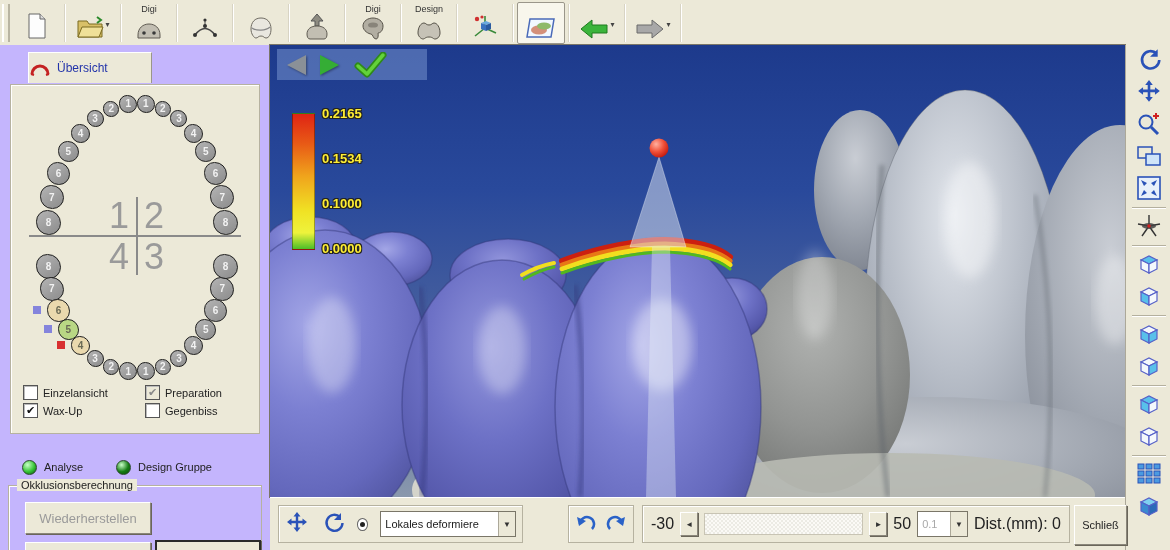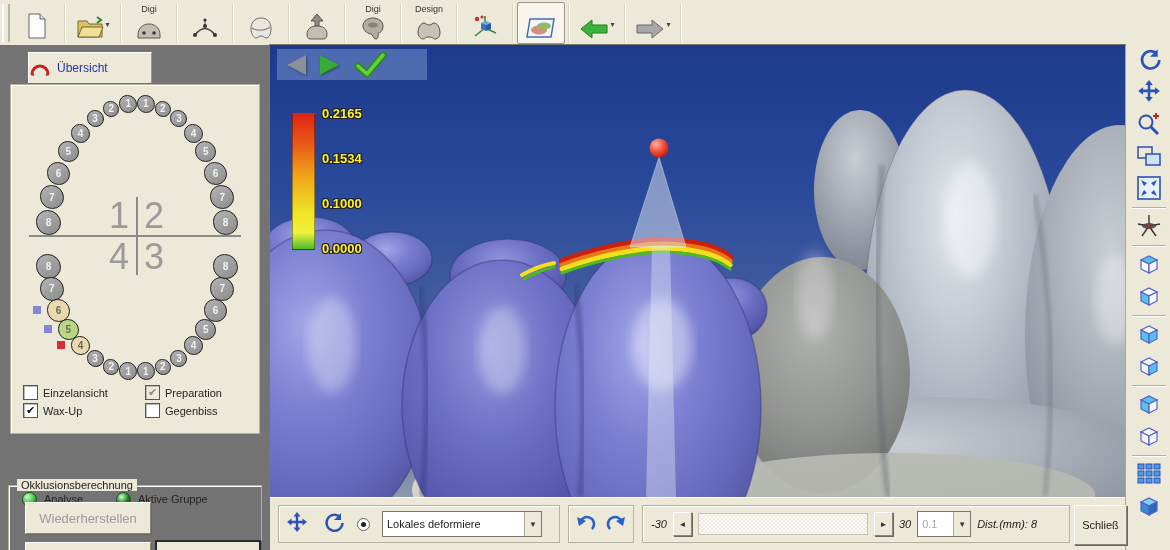--- a/index.html
+++ b/index.html
@@ -13,39 +13,39 @@
   .grip{width:4px;height:38px;margin:0 3px 0 2px;border-left:2px solid #fff;border-right:2px solid #b8b4a2;}
   .tbtn{width:46px;height:40px;display:flex;align-items:flex-end;justify-content:center;
     position:relative;border:1px solid transparent;border-radius:2px;}
   .tbtn svg{display:block;margin:0 auto 2px auto;}
   .tbtn.active{background:#f8f6ec;border:1px solid #9a968a;}
   .tbtn .lbl{position:absolute;top:1px;left:0;width:100%;text-align:center;font-size:9px;color:#333;}
   .tbtn .dd{font-size:8px;color:#444;margin:0 0 14px 1px;}
   .tsep{width:0;height:38px;border-left:1px solid #d8d4c4;border-right:1px solid #fff;margin:0 3px;}
 
   
-  #left-panel{position:absolute;left:0;top:45px;width:270px;height:505px;background:#737373;}
+  #left-panel{position:absolute;left:0;top:45px;width:270px;height:505px;background:#c4b5fd;}
   #tab{position:absolute;left:28px;top:7px;width:122px;height:30px;display:flex;align-items:center;
      border-top:1px solid #fff;border-left:1px solid #fff;border-right:1px solid #9a968a;
      background:#ece9d8;}
   #tab .tab-label{color:#2233aa;font-size:12px;margin-left:6px;}
   #chart-box{position:absolute;left:10px;top:39px;width:248px;height:348px;
      border:1px solid #b6b2a0;box-shadow:inset 1px 1px 0 #fff;background:#ece9d8;}
   .tooth{position:absolute;display:flex;align-items:center;justify-content:center;
      background:linear-gradient(145deg,#b4b4b4,#8c8c8c);border:1.5px solid #1e1e1e;
      color:#f2f2f2;font-weight:bold;font-size:10px;box-sizing:border-box;}
   .qline{position:absolute;background:#8a8a8a;}
   .qlabel{position:absolute;font-size:36px;line-height:38px;color:#9a9a9a;width:30px;}
   .marker{position:absolute;width:8px;height:8px;}
   .cbrow{position:absolute;display:flex;align-items:center;}
   .cbox{width:13px;height:13px;background:#fff;border:1px solid #555;box-shadow:inset 1px 1px 0 #bbb;
      display:flex;align-items:center;justify-content:center;font-size:11px;color:#111;margin-right:5px;}
   .cbox.disabled{background:#ece9d8;color:#8a8a8a;}
   .cblabel{font-size:11px;color:#222;}
-  .ledrow{position:absolute;left:0;top:415px;width:270px;height:16px;margin-top:32px;}
+  .ledrow{position:absolute;left:0;top:415px;width:270px;height:16px;}
   .led{position:absolute;width:13px;height:13px;border-radius:50%;border:1px solid #2a4a2a;}
   .ledlabel{position:absolute;font-size:11px;color:#222;top:1px;}
   #occl-box{position:absolute;left:8px;top:440px;width:252px;height:108px;
      border:1px solid #b6b2a0;box-shadow:inset 1px 1px 0 #fff;}
   #occl-title{position:absolute;left:8px;top:-7px;background:#ece9d8;padding:0 4px;font-size:11px;color:#222;}
   .xpbtn{background:#ece9d8;border-top:1px solid #fff;border-left:1px solid #fff;
      border-right:1px solid #8a867a;border-bottom:1px solid #8a867a;
      box-shadow:1px 1px 0 #6a665a;font-size:13px;display:flex;align-items:center;justify-content:center;}
   #restore-btn{position:absolute;left:16px;top:16px;width:124px;height:30px;color:#9a9a9a;}
   #hidden-btn-a{position:absolute;left:16px;top:56px;width:124px;height:30px;}
@@ -71,37 +71,37 @@
   #right-toolbar{position:absolute;left:1125px;top:45px;width:45px;height:505px;background:#ece9d8;
      border-left:1px solid #aca899;overflow:hidden;}
   .rcell{width:45px;height:32px;display:flex;align-items:center;justify-content:center;}
   .rsep{width:34px;margin:2px auto;border-top:1px solid #b4b09e;border-bottom:1px solid #fff;}
 
   
   #bottom-bar{position:absolute;left:270px;top:497px;width:855px;height:53px;background:#ece9d8;
      border-top:1px solid #fff;}
   .bgroup{position:absolute;top:7px;height:38px;border:1px solid #b6b2a0;box-shadow:inset 1px 1px 0 #fff;
      display:flex;align-items:center;box-sizing:border-box;}
-  #bg1{left:8px;width:282px;padding:0 6px;gap:12px;}
+  #bg1{left:8px;width:245px;padding:0 6px;gap:12px;}
   #bg2{left:298px;width:66px;justify-content:center;gap:10px;}
   #bg3{left:372px;width:428px;padding:0 8px;gap:6px;}
   .combo{height:24px;background:#fff;border:1px solid #7a7668;display:flex;align-items:center;}
   .combo .ctext{flex:1;padding:0 4px;font-size:11px;white-space:nowrap;overflow:hidden;}
   .combo .cbtn{width:16px;height:100%;background:#ece9d8;border-left:1px solid #aca899;
      display:flex;align-items:center;justify-content:center;font-size:8px;color:#333;}
   .combo.disabled .ctext{color:#a8a8a8;}
   .radio{width:11px;height:11px;border-radius:50%;border:1px solid #666;background:#fff;
      display:flex;align-items:center;justify-content:center;}
   .radio .dot{width:5px;height:5px;border-radius:50%;background:#222;}
   .sld-btn{width:17px;height:22px;font-size:8px;color:#333;}
   #sld-track{width:168px;height:20px;border:1px solid #c8c4b4;background:#fbfaf6;
      background-image:linear-gradient(45deg,#ecebe4 25%,transparent 25%,transparent 75%,#ecebe4 75%),
        linear-gradient(45deg,#ecebe4 25%,transparent 25%,transparent 75%,#ecebe4 75%);
      background-size:4px 4px;background-position:0 0,2px 2px;}
-  .blabel{font-size:11px;color:#222;white-space:nowrap;font-style:italic;}
+  .blabel{font-size:16px;color:#222;white-space:nowrap;}
   #close-btn{position:absolute;left:804px;top:7px;width:51px;height:38px;font-size:11px;color:#222;text-align:right;}
 </style>
 </head>
 <body>
 
 <div id="app">
 
   <div id="top-toolbar">
     <div class="grip"></div>
     <div id="top-buttons" style="display:flex;align-items:center;">
@@ -302,21 +302,21 @@
             <span class="cbox"></span>
             <span class="cblabel">Gegenbiss</span>
           </div>
         </div>
     </div>
 
     <div class="ledrow" id="led-row">
         <span class="led" style="left: 22px; background: radial-gradient(circle at 35% 30%, rgb(200, 255, 200), rgb(53, 196, 53) 55%, rgb(10, 74, 10));"></span>
         <span class="ledlabel" style="left: 44px;">Analyse</span>
         <span class="led" style="left: 116px; background: radial-gradient(circle at 35% 30%, rgb(200, 255, 200), rgb(21, 124, 21) 55%, rgb(10, 74, 10));"></span>
-        <span class="ledlabel" style="left: 138px;">Aktive Gruppe</span>
+        <span class="ledlabel" style="left: 138px;">Design Gruppe</span>
       </div>
 
     <div id="occl-box">
       <div id="occl-title">Okklusionsberechnung</div>
       <div id="restore-btn" class="xpbtn">Wiederherstellen</div>
       <div id="hidden-btn-a" class="xpbtn"></div>
       <div id="hidden-btn-b" class="xpbtn"></div>
     </div>
   </div>
 
@@ -584,23 +584,23 @@
             <path d="M4 17a7 7 0 1 1 12-5" fill="none" stroke="#2a62c8" stroke-width="2.6"></path>
             <path d="M19 5l-2 9-7-5z" fill="#2a62c8"></path>
           </svg></span>
     </div>
 
     <div class="bgroup" id="bg3">
       <span class="blabel">-30</span>
       <span class="sld-btn xpbtn">◄</span>
       <div id="sld-track"></div>
       <span class="sld-btn xpbtn">►</span>
-      <span class="blabel">30</span>
+      <span class="blabel">50</span>
       <div class="combo disabled" style="width:52px;">
         <span class="ctext">0.1</span>
         <span class="cbtn">▼</span>
       </div>
-      <span class="blabel">Dist.(mm): 8</span>
+      <span class="blabel">Dist.(mm): 0</span>
     </div>
 
     <div id="close-btn" class="xpbtn">Schließ</div>
   </div>
 </div>
 
 </body></html>

